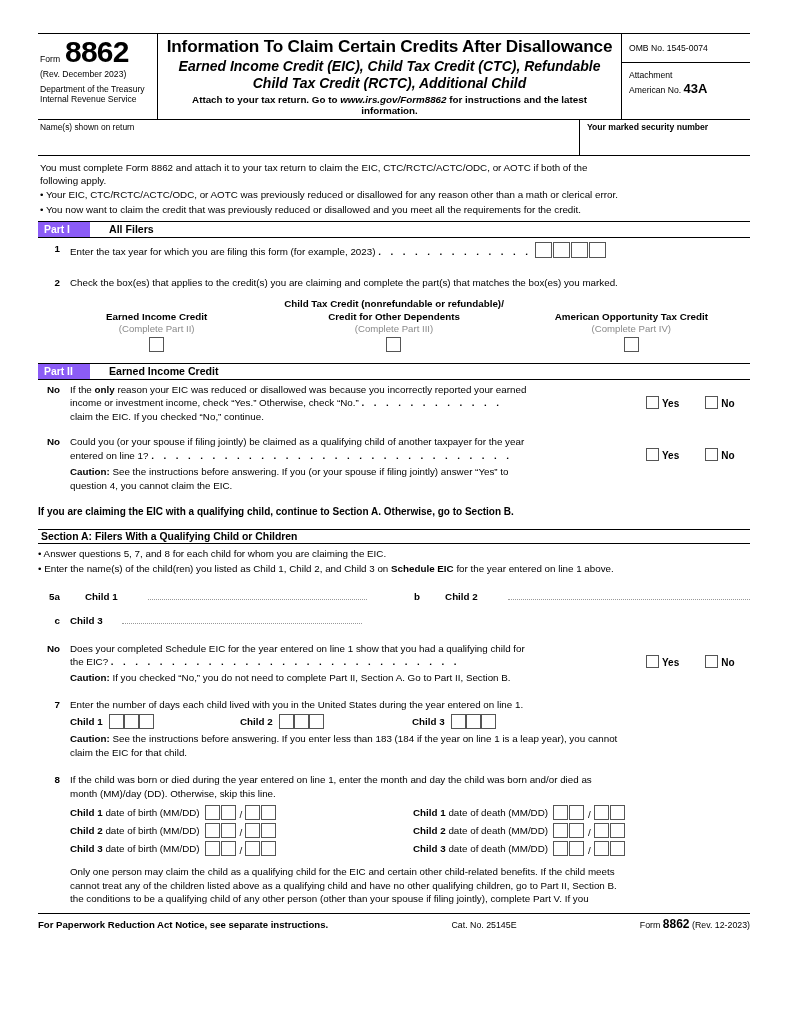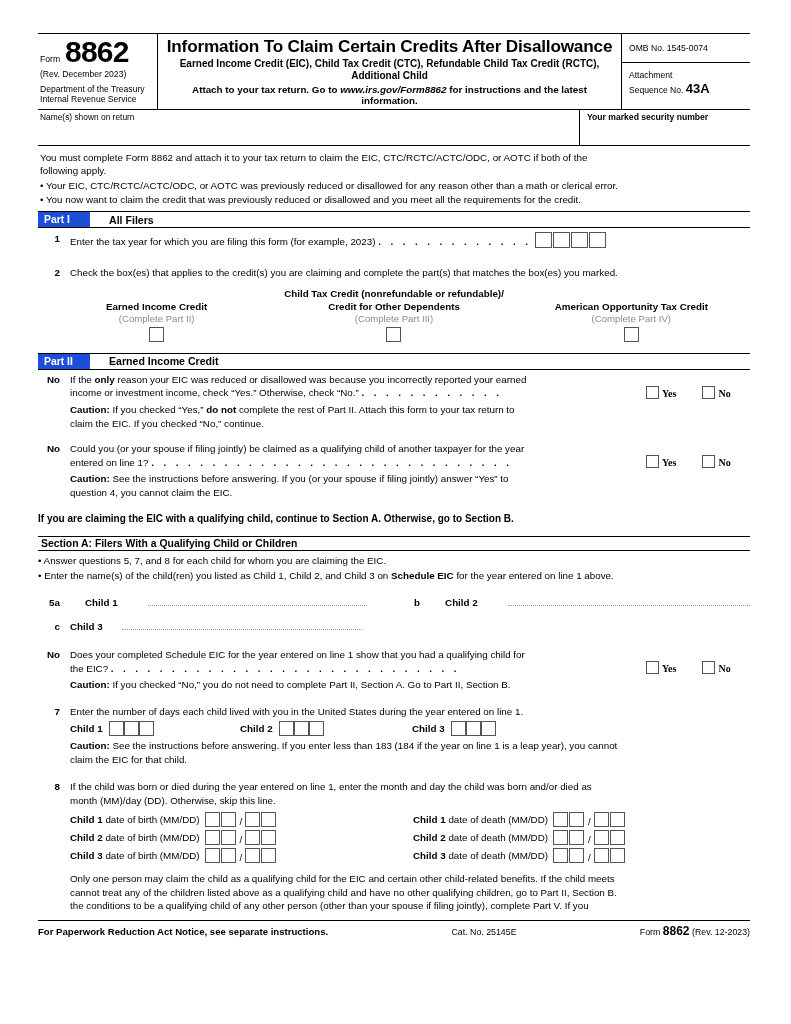--- a/index.html
+++ b/index.html
@@ -57,22 +57,23 @@
     box-sizing: border-box;
     text-align: center;
   }
   .title-main {
     font-size: 17.2px;
     font-weight: bold;
     letter-spacing: -0.2px;
     line-height: 1.08;
   }
   .title-sub {
-    font-size: 10px;
-    font-weight: bold;
+    font-size: 14px;
+    font-weight: bold;
+    font-style: italic;
     line-height: 1.22;
     margin-top: 2px;
   }
   .title-attach {
     font-size: 9.8px;
     font-weight: bold;
     margin-top: 2px;
   }
   .title-attach i { font-style: italic; }
 
@@ -129,21 +130,21 @@
   
   .partbar {
     display: flex;
     align-items: stretch;
     border-top: 1.6px solid #000;
     border-bottom: 1.2px solid #000;
     margin-top: 3px;
     height: 15px;
   }
   .parttag {
-    background: #1d4ed8;
+    background: #8b5cf6;
     color: #fff;
     font-weight: bold;
     font-size: 10.4px;
     padding: 0 6px;
     display: flex;
     align-items: center;
     min-width: 52px;
     box-sizing: border-box;
   }
   .parttitle {
@@ -207,21 +208,20 @@
     font-size: 10px;
     margin-left: 3px;
   }
 
   .yesno-wrap {
     display: flex;
     align-items: flex-start;
     justify-content: flex-end;
     flex: none;
     padding-top: 13px;
-    font-family: Liberation Serif, serif;
   }
   .gap-no { margin-left: 26px; }
 
   
   .credits {
     margin-top: 9px;
     text-align: center;
   }
   .credit-head {
     font-size: 9.8px;
@@ -318,21 +318,21 @@
       <div class="title-attach">
         <span>Attach to your tax return. Go to </span><i>www.irs.gov/Form8862</i><span> for instructions and the latest information.</span>
       </div>
     </div>
 
     <div class="hdr-right">
       <div class="omb">OMB No. 1545-0074</div>
       <div class="attach">
         <div>Attachment</div>
         <div>
-          <span>Sequence No.</span>
+          <span>American No.</span>
           <span class="seqno">43A</span>
         </div>
       </div>
     </div>
   </div>
 
   <div class="namerow">
     <div class="namecell">
       <span>Name(s) shown on return</span>
     </div>
@@ -402,23 +402,20 @@
 
   <div class="line" style="margin-top:3px;">
     <div class="lineno">No</div>
     <div class="linebody" style="max-width:576px;">
       <div>
         <span>If the </span><span class="b">only</span><span> reason your EIC was reduced or disallowed was because you incorrectly reported your earned</span>
       </div>
       <div>
         <span>income or investment income, check “Yes.” Otherwise, check “No.”</span>
         <span class="dotfill">.  .  .  .  .  .  .  .  .  .  .  .</span>
-      </div>
-      <div style="margin-top:3px;">
-        <span class="b">Caution:</span><span> If you checked “Yes,” </span><span class="b">do not</span><span> complete the rest of Part II. Attach this form to your tax return to</span>
       </div>
       <div>claim the EIC. If you checked “No,” continue.</div>
     </div>
     <div class="yesno-wrap">
       <span><span class="cb"></span><span class="yn">Yes</span></span>
       <span class="gap-no"><span class="cb"></span><span class="yn">No</span></span>
     </div>
   </div>
 
   <div class="line" style="margin-top:12px;">

